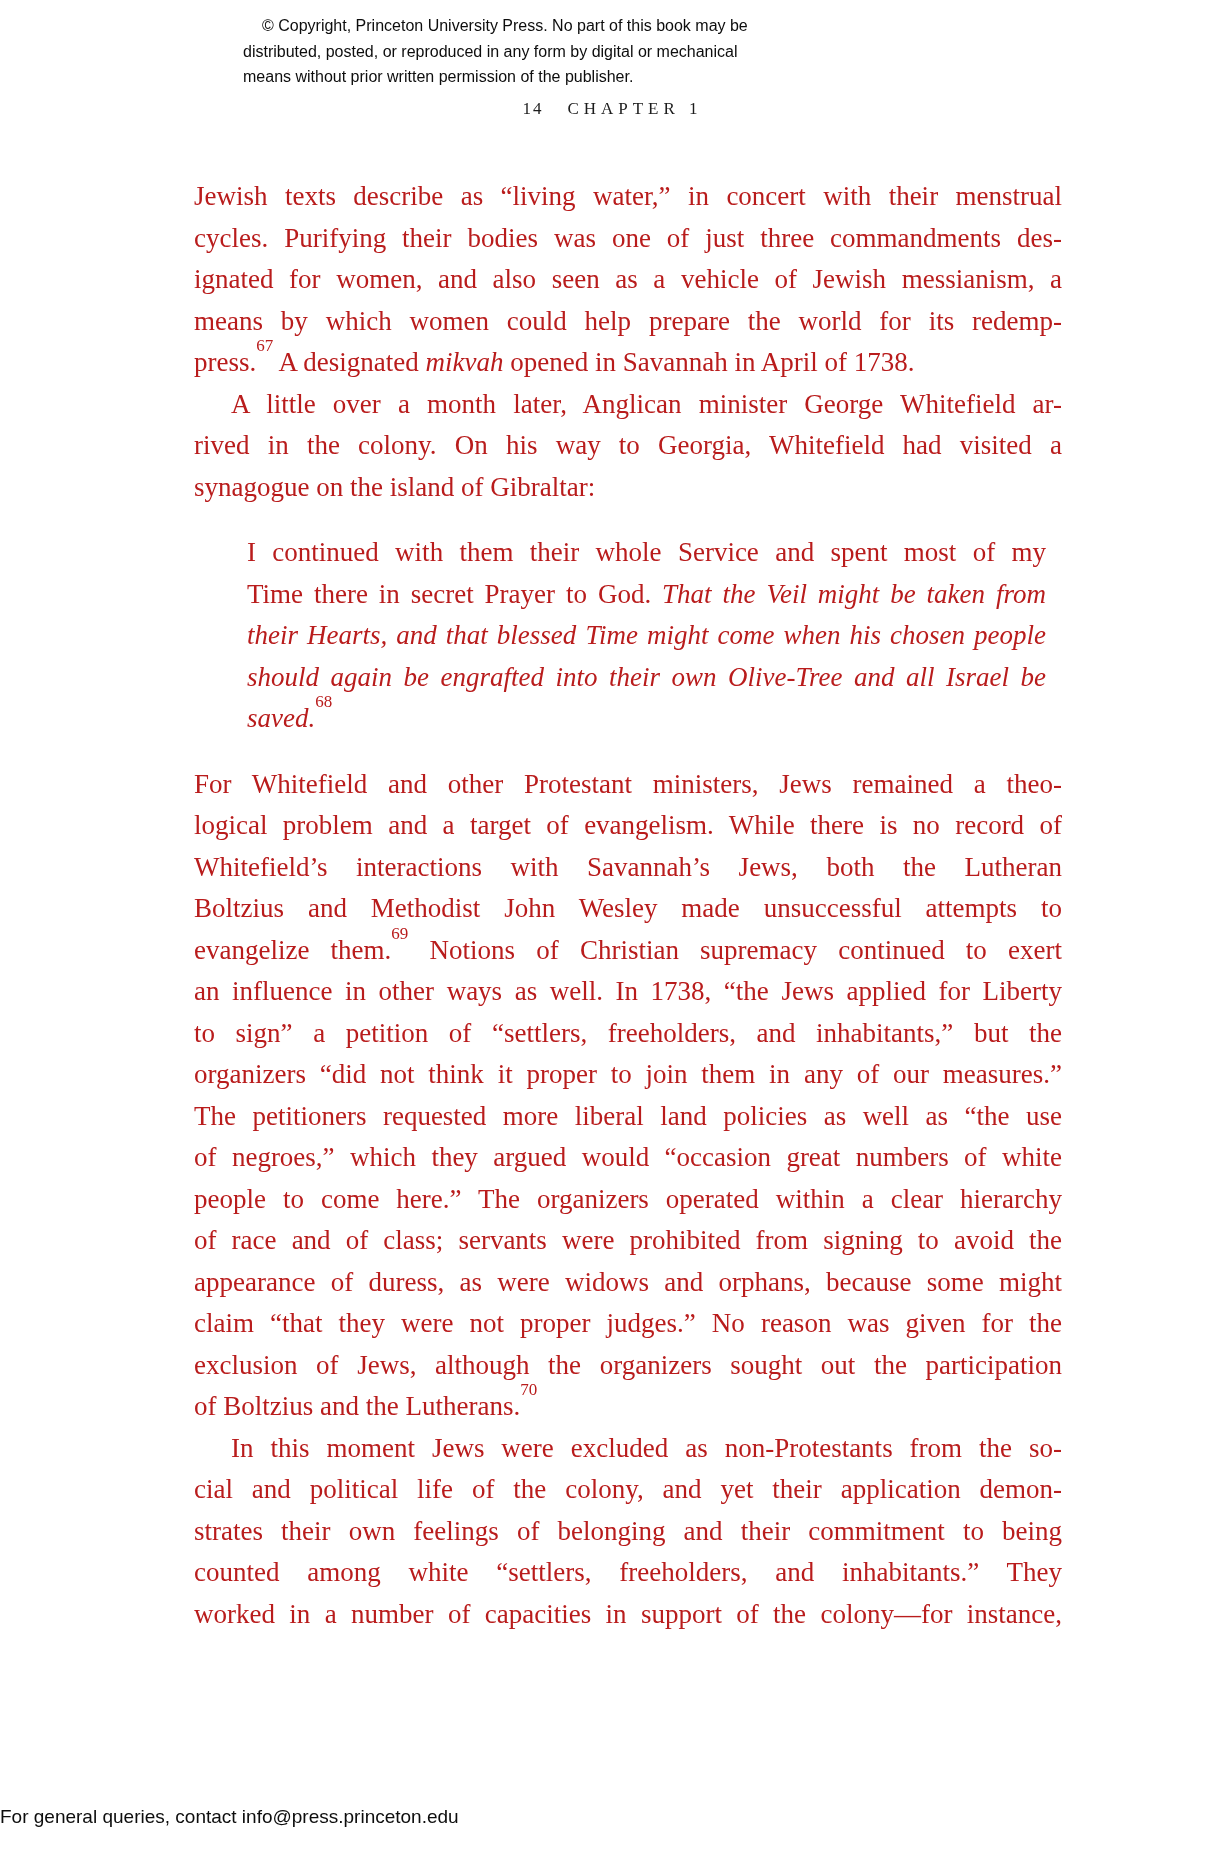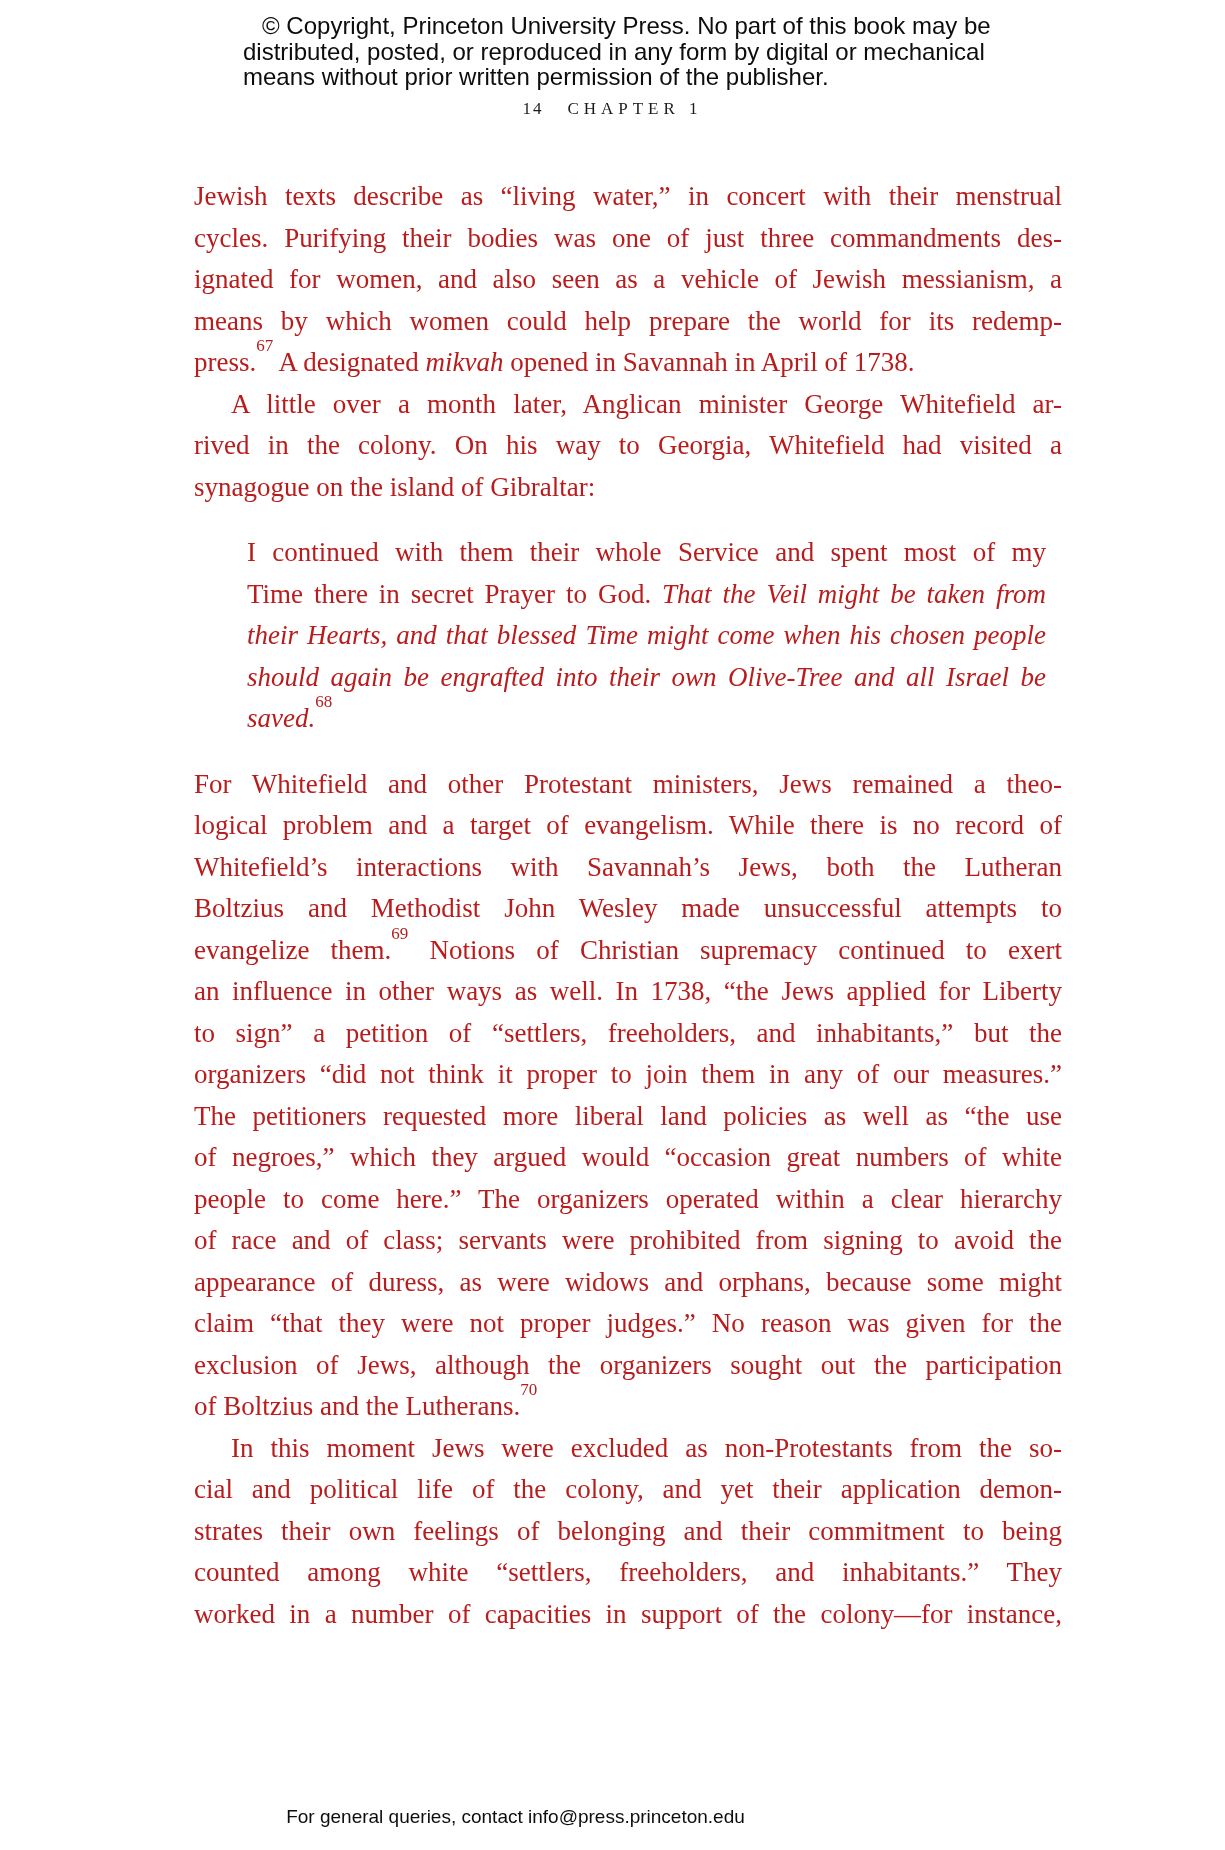--- a/index.html
+++ b/index.html
@@ -9,21 +9,21 @@
     color: #161616;
     font-family: "Liberation Serif", serif;
     position: relative;
     overflow: hidden;
   }
 
   .copyright {
     position: absolute;
     top: 13px; left: 243px;
     font-family: "Liberation Sans", sans-serif;
-    font-size: 24px;
+    font-size: 16px;
     line-height: 25.5px;
     color: #0d0d0d;
   }
   .copyright .cline:first-child { padding-left: 19px; }
 
   .running-head {
     position: absolute;
     top: 99px; left: 0; width: 1225px;
     text-align: center;
     font-size: 17px;
@@ -56,21 +56,20 @@
     font-size: 17px;
     line-height: 0;
     position: relative;
     top: -10px;
     letter-spacing: 0;
   }
 
   .page-footer {
     position: absolute;
     top: 1806px; left: 0; width: 1031px;
-    text-align: center;
     font-family: "Liberation Sans", sans-serif;
     font-size: 19px;
     color: #0d0d0d;
   }
 </style>
 </head>
 <body>
 
 <div class="copyright">
   <div class="cline">© Copyright, Princeton University Press. No part of this book may be</div>

